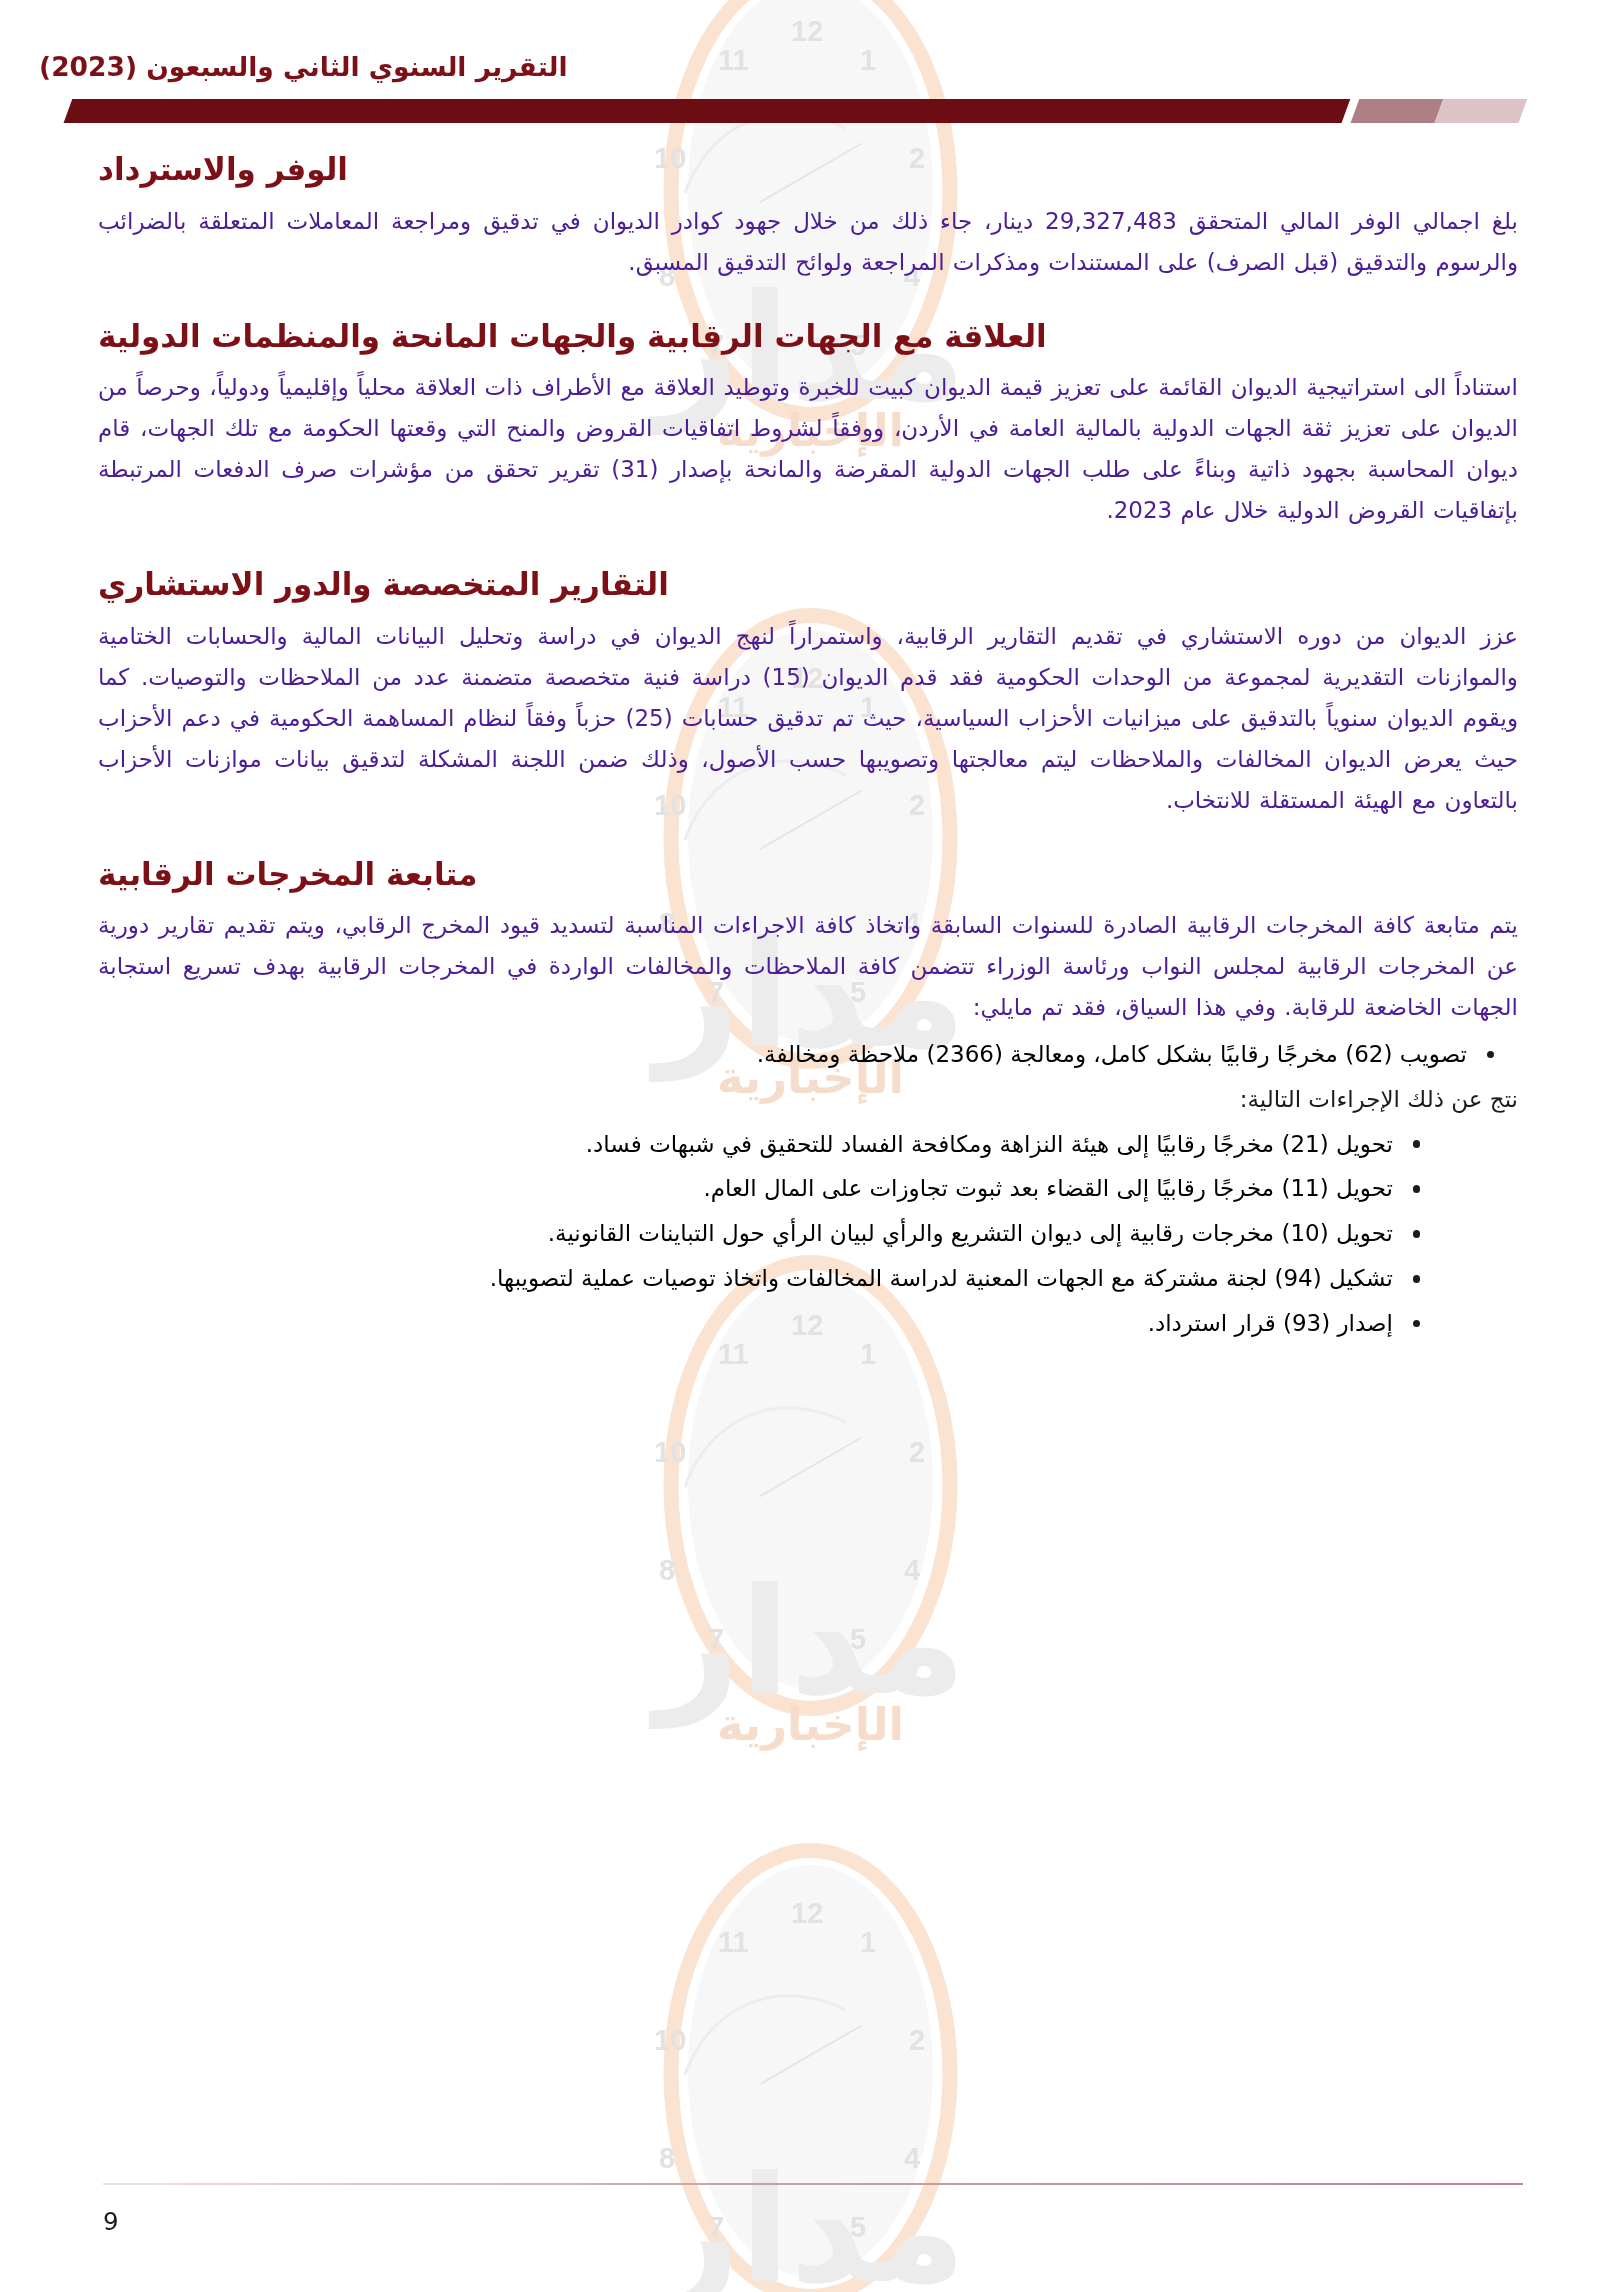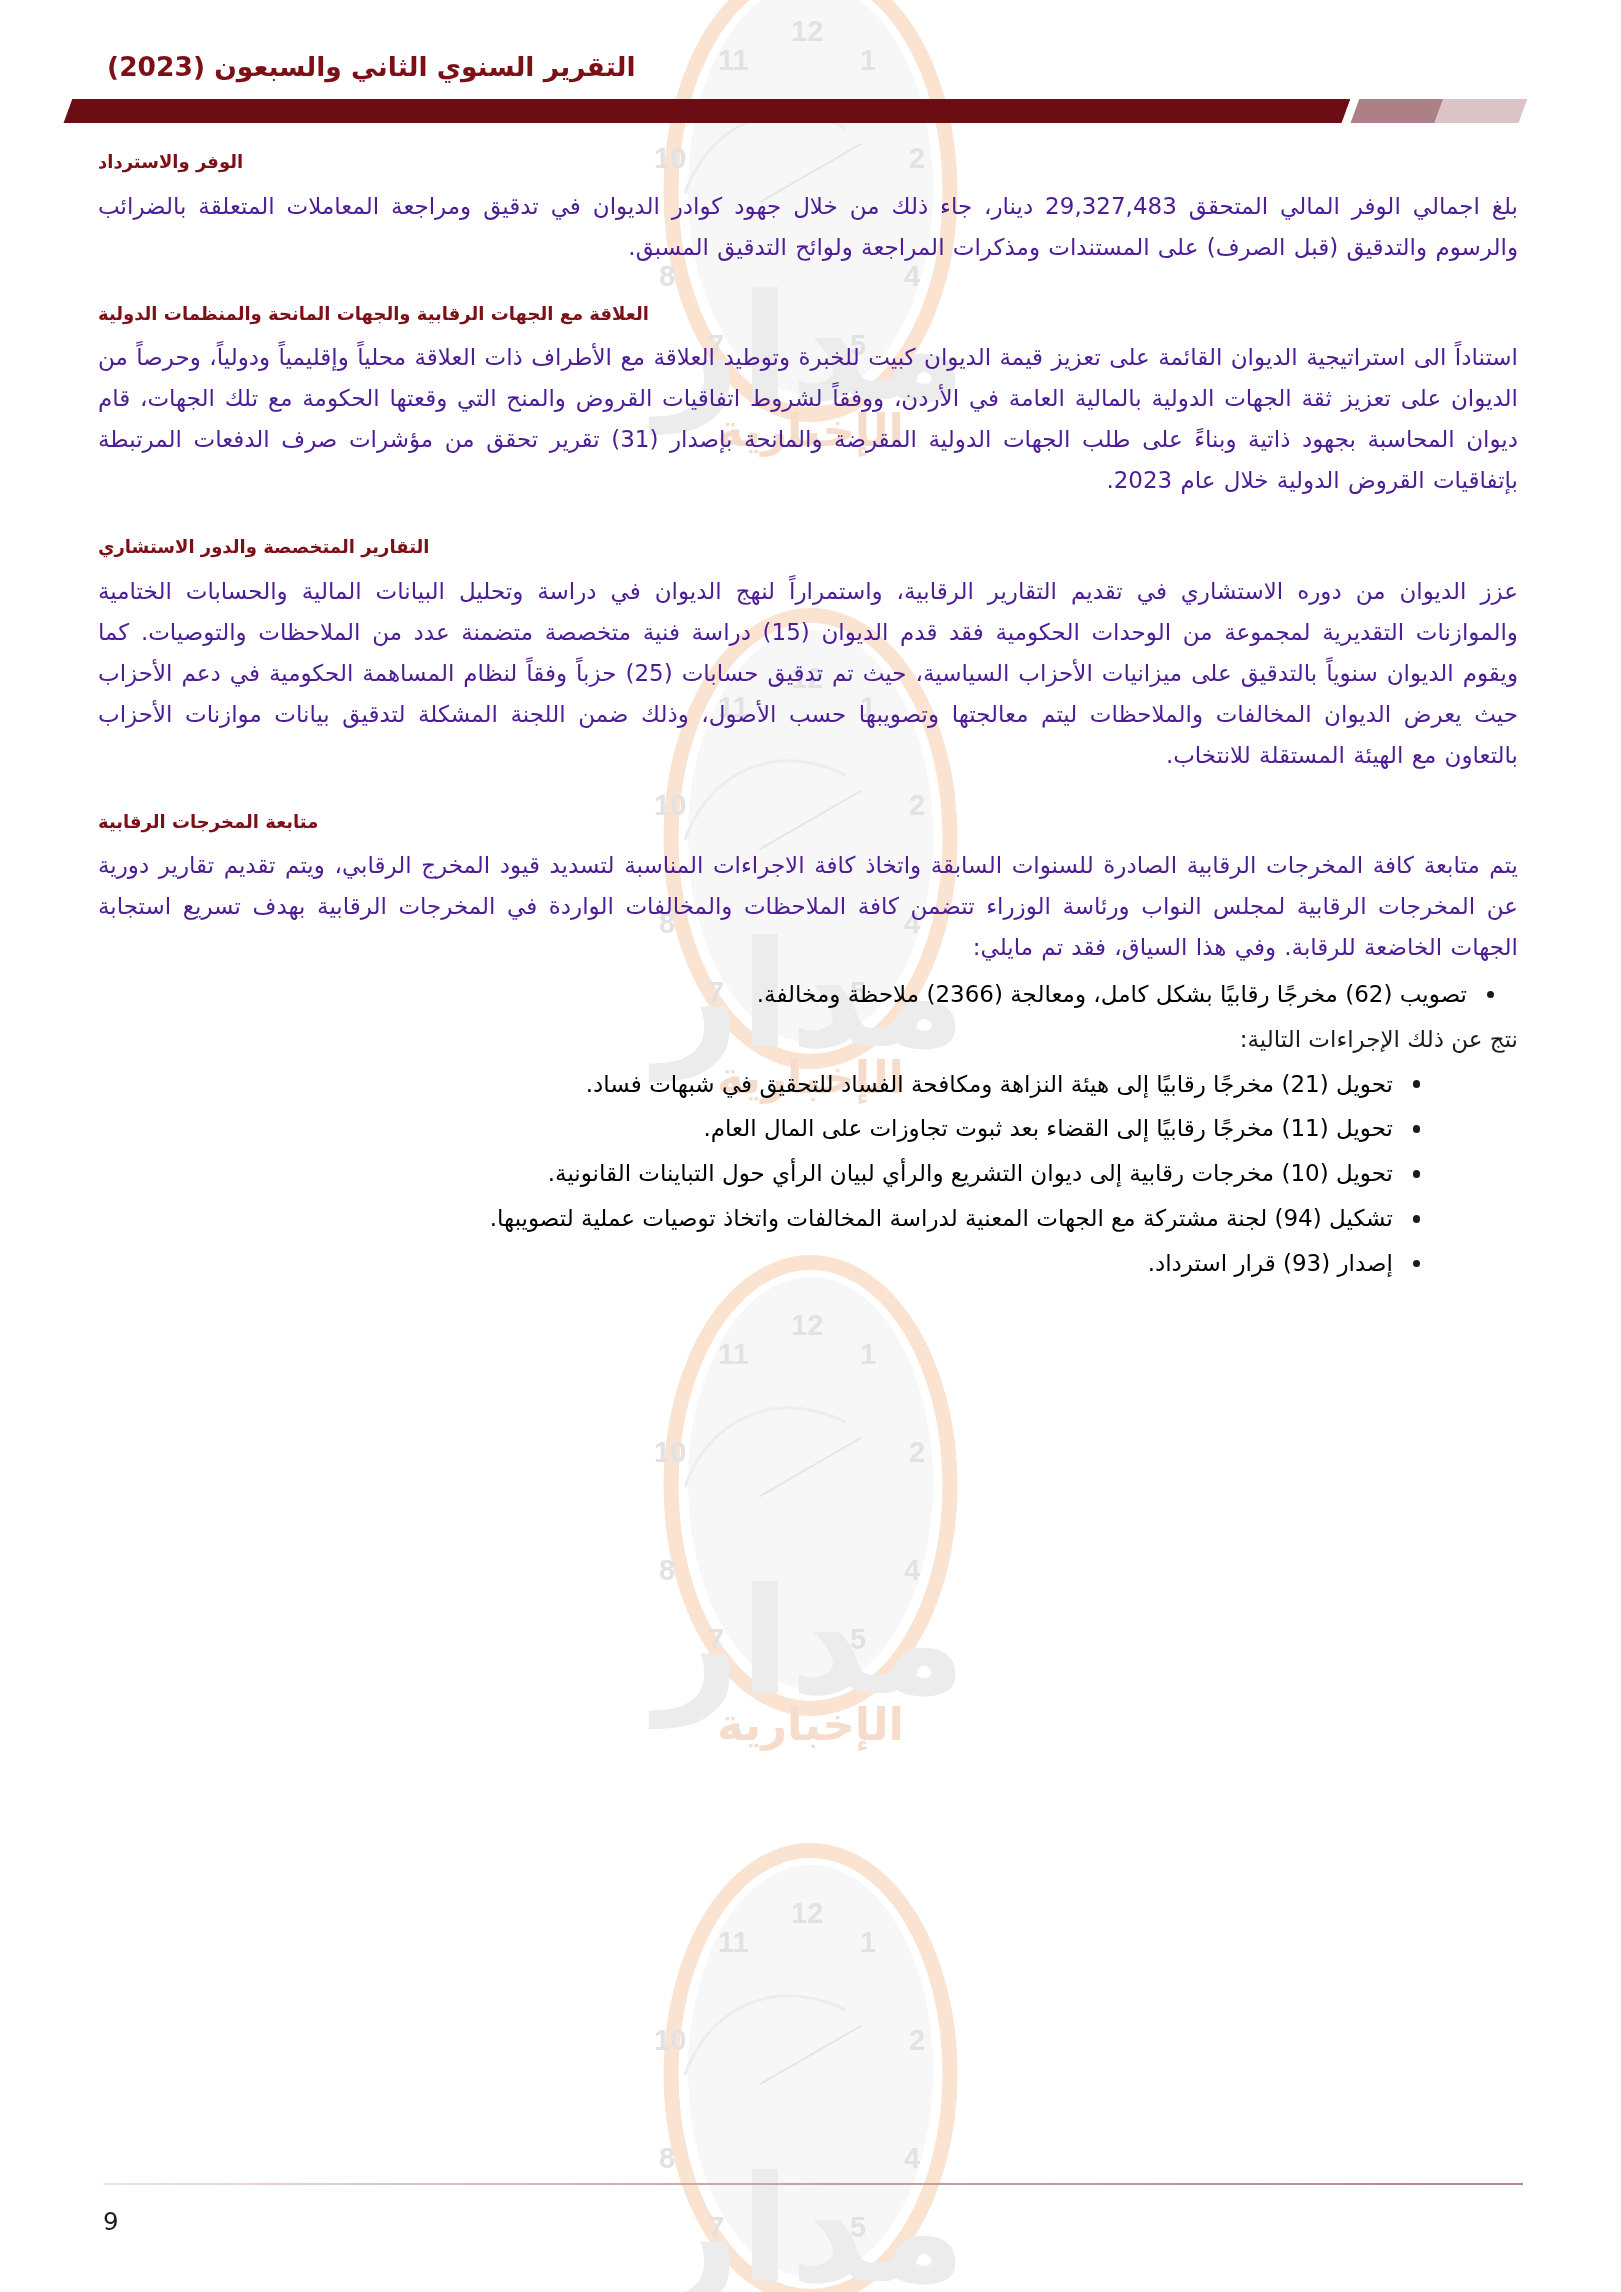--- a/index.html
+++ b/index.html
@@ -109,21 +109,21 @@
   .content {
     position: relative;
     z-index: 2;
   }
   .doc-header {
     position: relative;
     padding-top: 51px;
   }
   .doc-header-title {
     text-align: left;
-    padding-left: 107px;
+    padding-left: 39px;
     color: #7d1017;
     font-size: 26.5px;
     font-weight: 700;
     letter-spacing: 0px;
     direction: rtl;
     unicode-bidi: embed;
     font-family: "DejaVu Sans", sans-serif;
   }
   .header-rule {
     position: relative;
@@ -154,21 +154,21 @@
     transform: skewX(-20deg);
   }
 
   
   .body-area {
     padding: 0 103px 0 98px;
     margin-top: 29px;
   }
   h2.sec-title {
     color: #7d1017;
-    font-size: 18px;
+    font-size: 31px;
     font-weight: 700;
     text-align: left;
     margin: 35px 0 13.7px 0;
     direction: rtl;
     unicode-bidi: embed;
     font-family: "DejaVu Sans", sans-serif;
   }
   h2.sec-title:first-child { margin-top: 0; }
 
   p.para {

